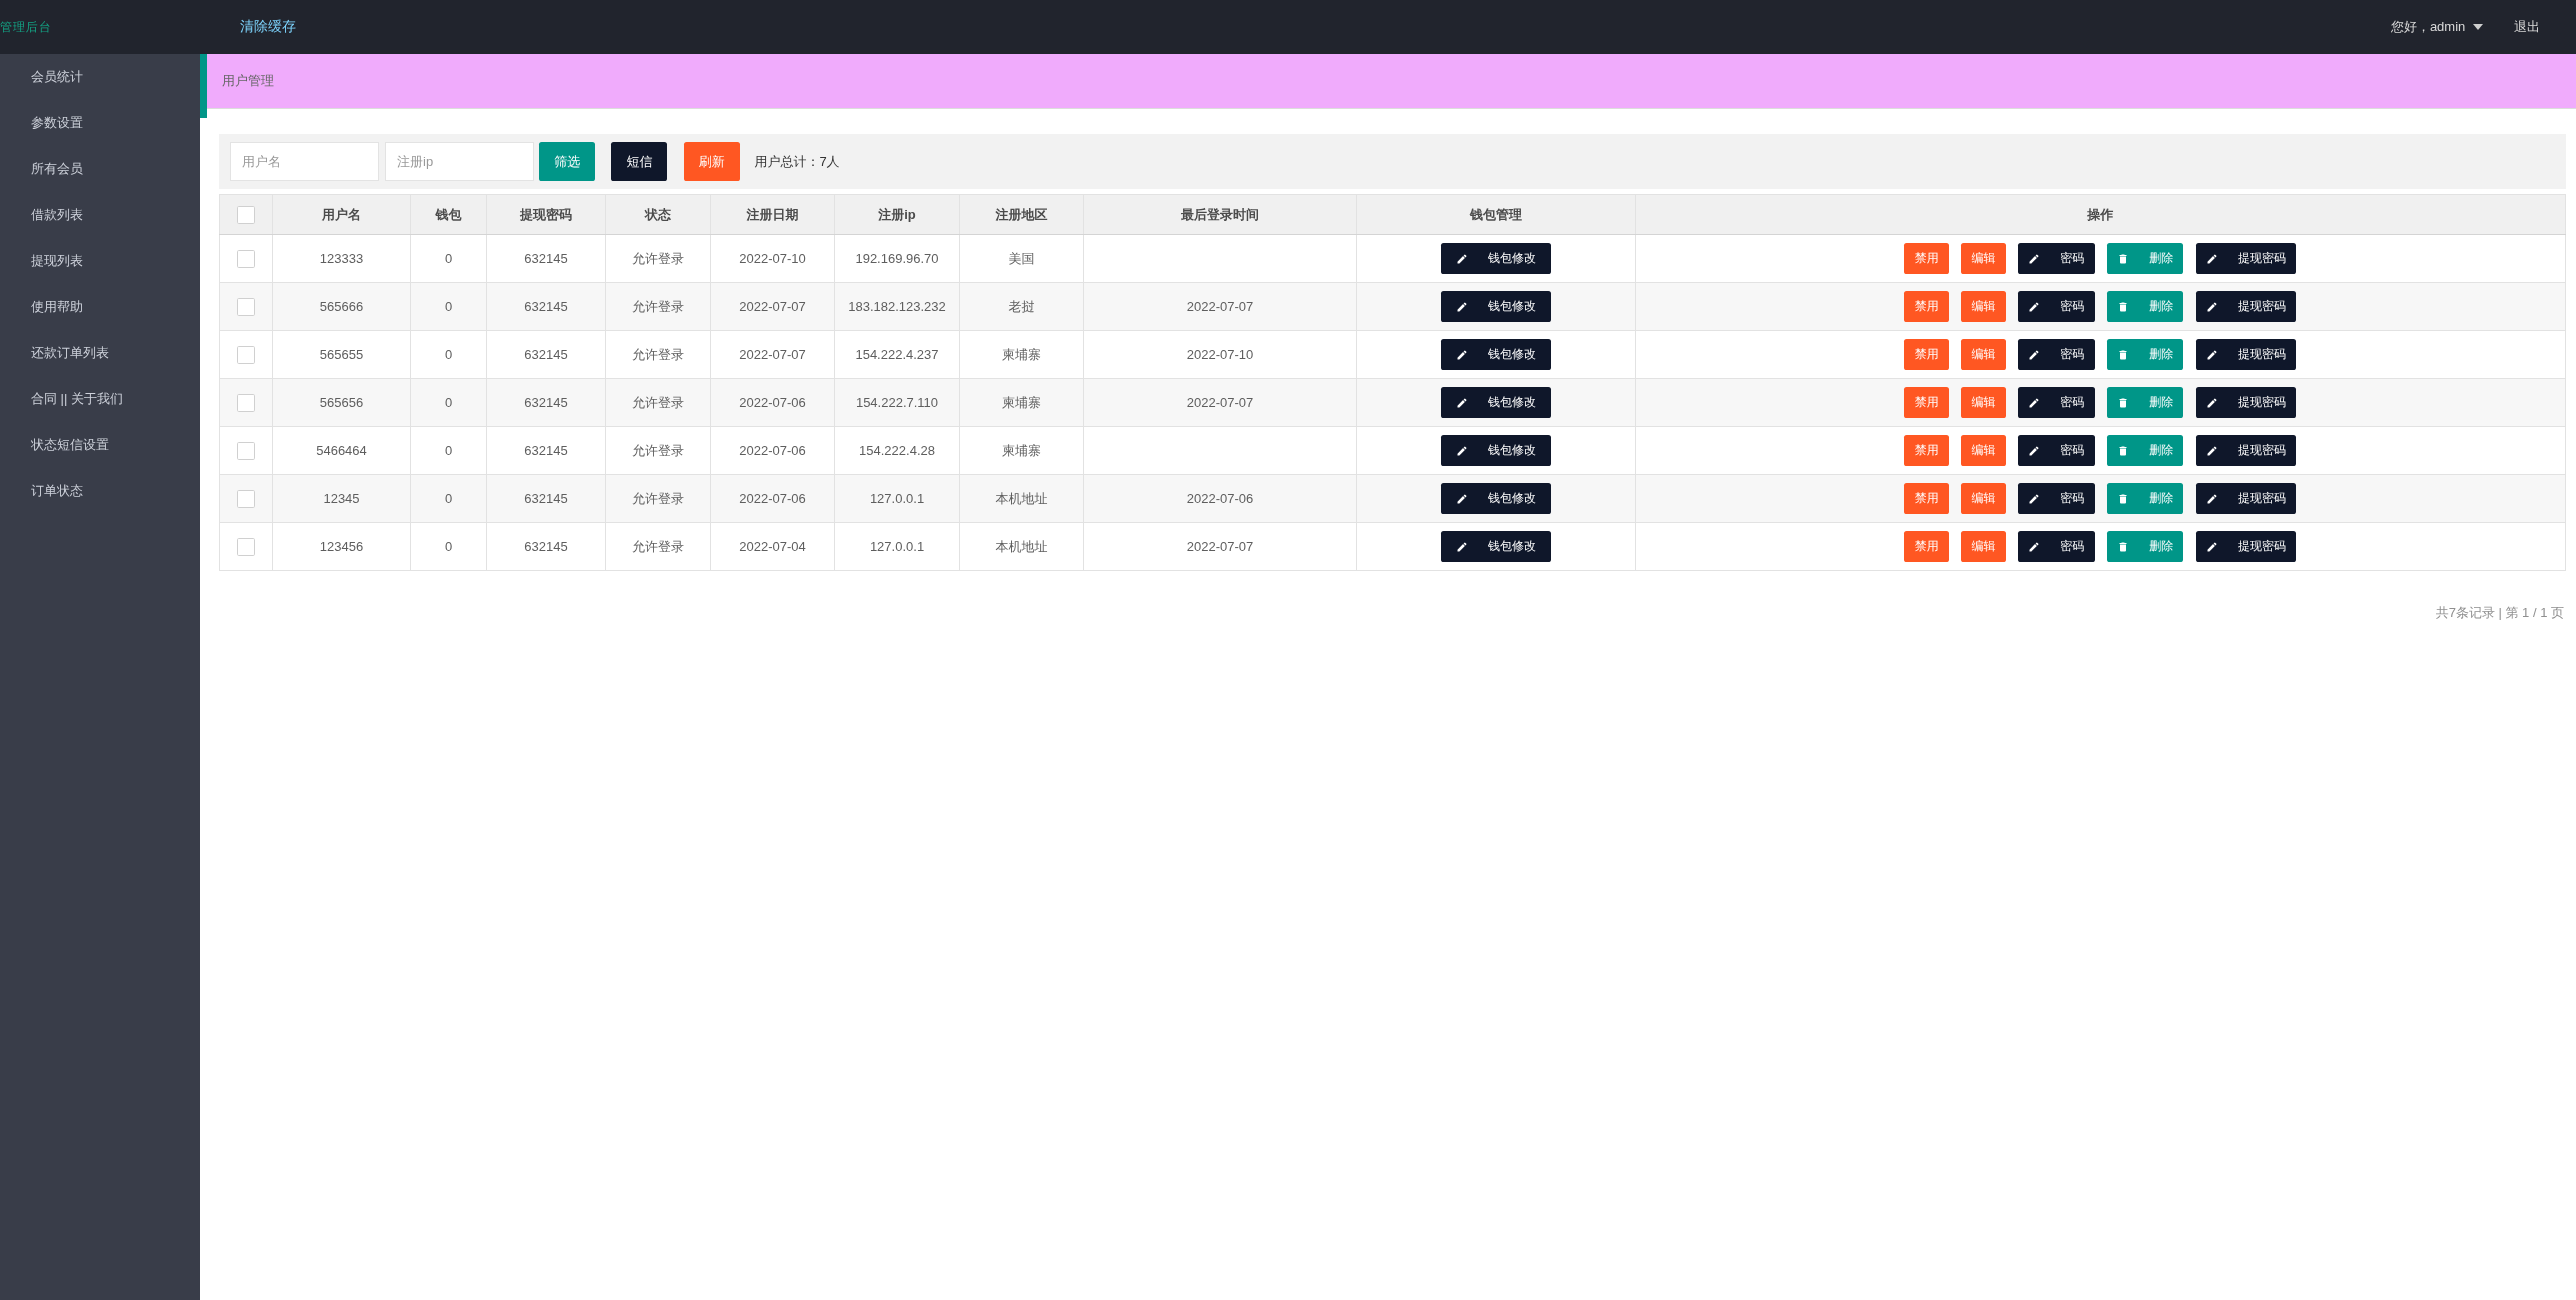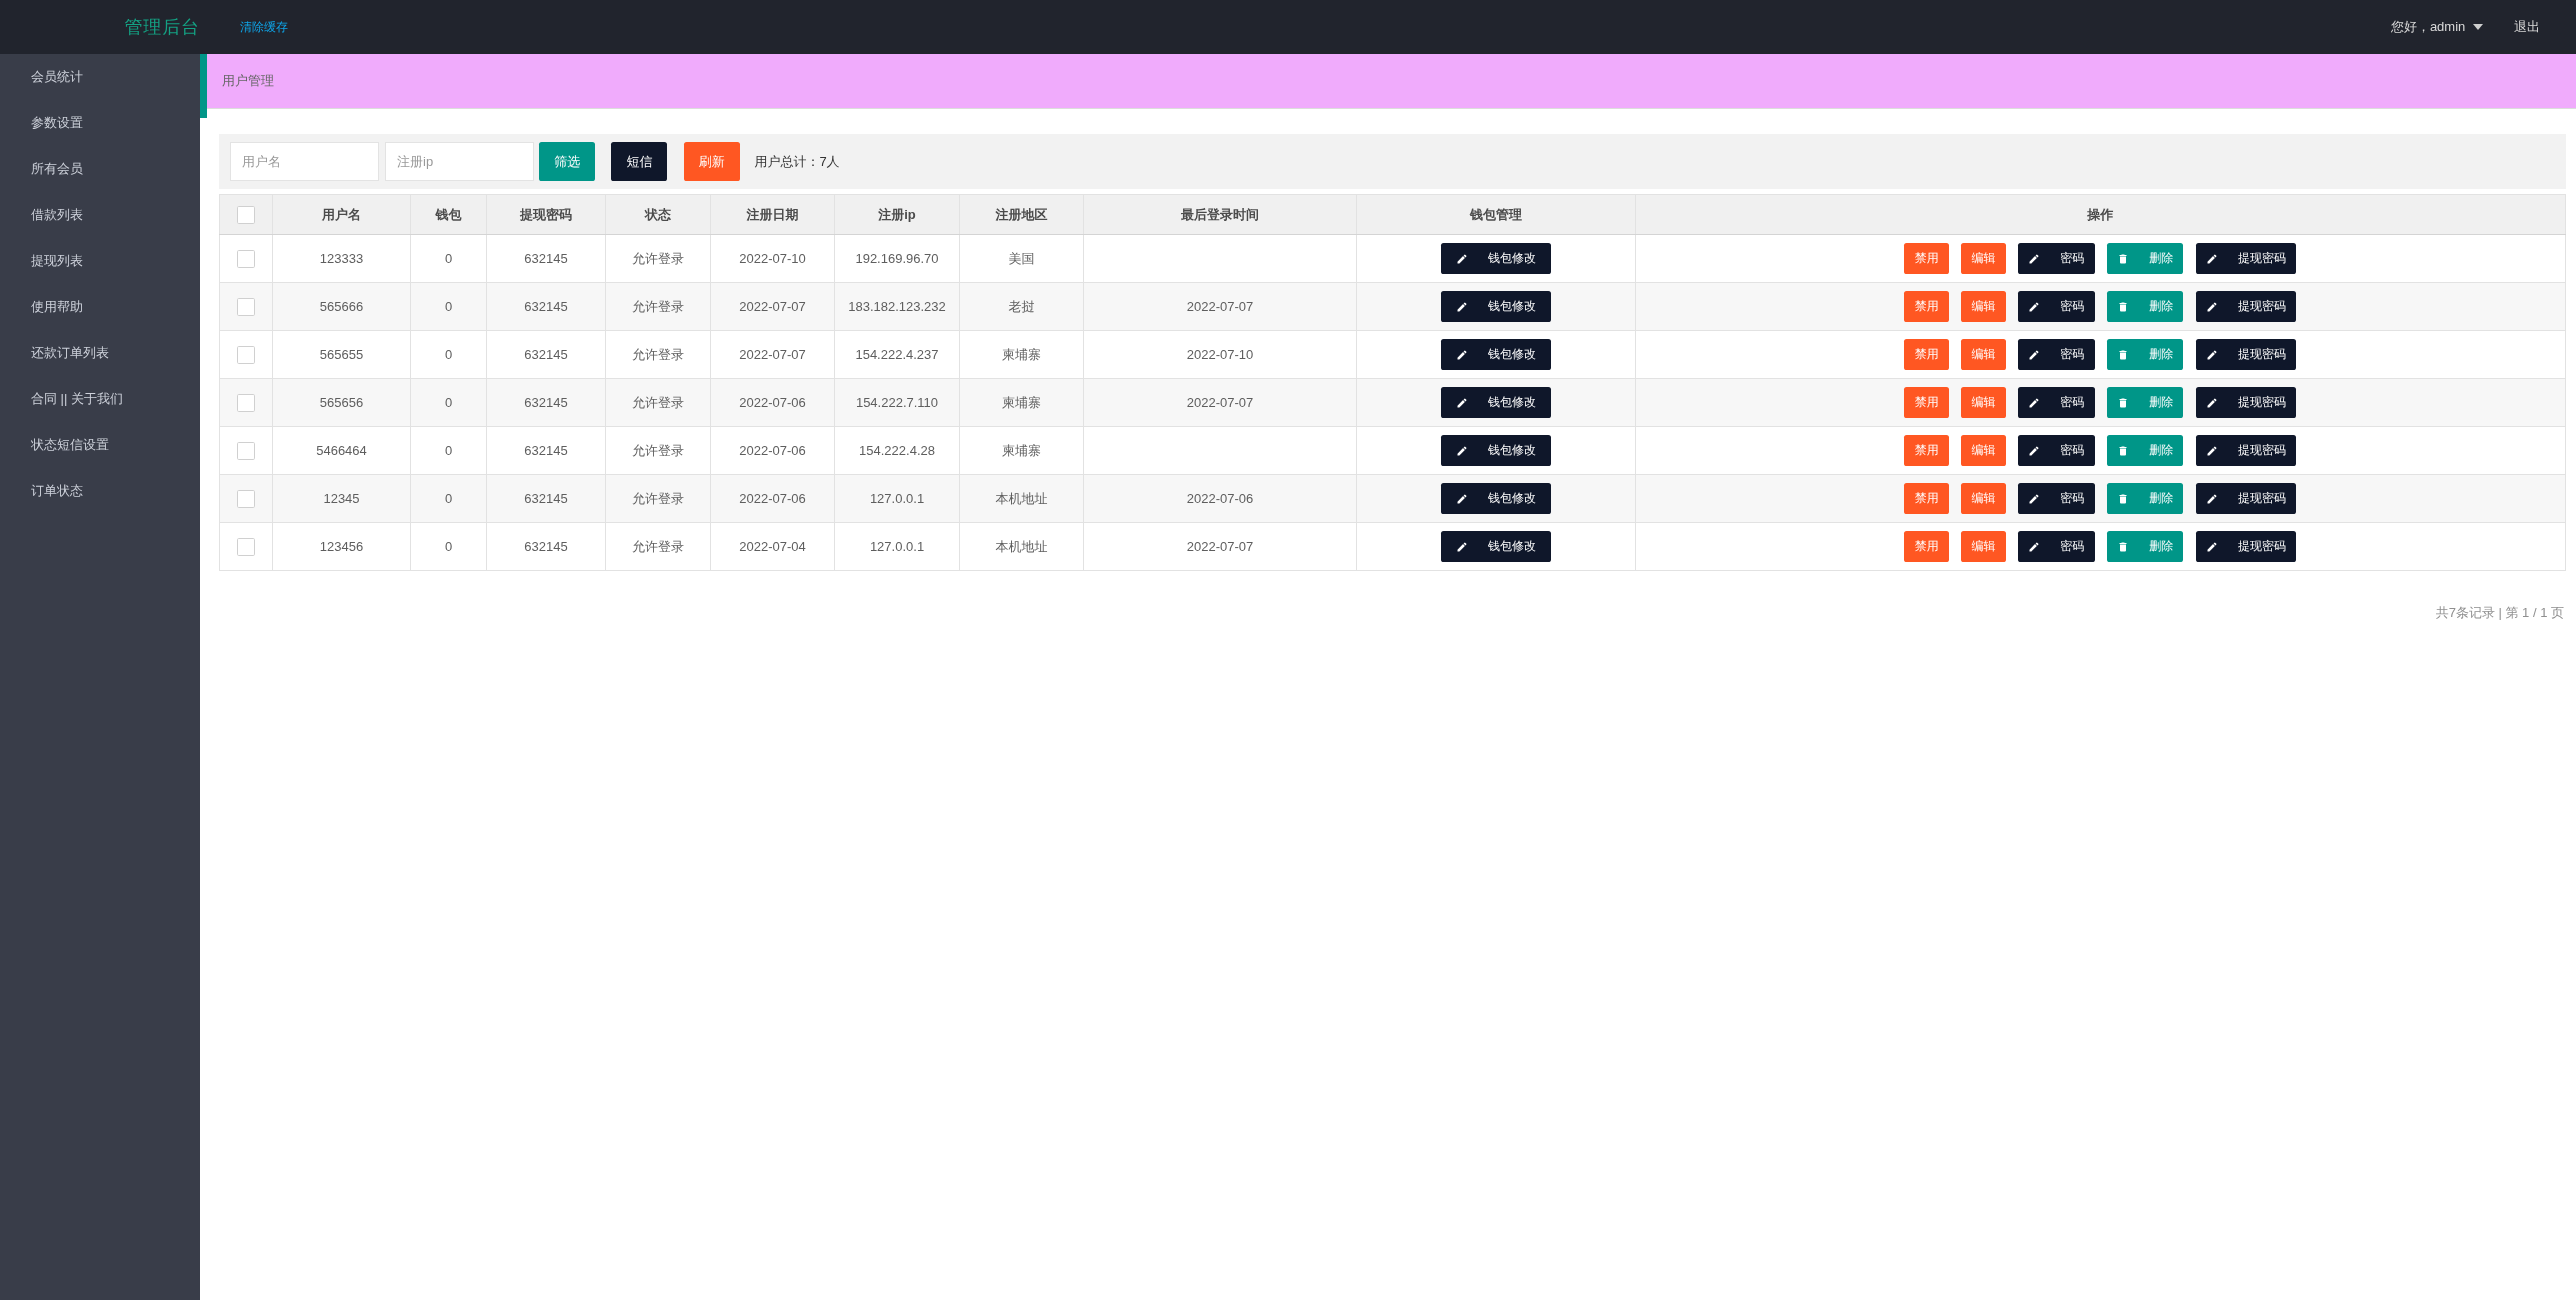--- a/index.html
+++ b/index.html
@@ -6,22 +6,22 @@
   body{
     width:2576px;height:1300px;overflow:hidden;background:#fff;
     font-family:"Liberation Sans","DejaVu Sans",sans-serif;
     -webkit-font-smoothing:antialiased;
   }
   
   .topbar{
     position:absolute;top:0;left:0;width:2576px;height:54px;
     background:#21242d;display:flex;align-items:center;z-index:10;
   }
-  .brand{width:200px;text-align:right;color:#14a183;font-size:18px;letter-spacing:0.9px;cursor:pointer}
-  .clear-cache{margin-left:40px;font-size:12px;color:#0ea5e9;cursor:pointer}
+  .brand{width:200px;text-align:left;color:#14a183;font-size:12px;letter-spacing:0.9px;cursor:pointer}
+  .clear-cache{margin-left:40px;font-size:14px;color:#7dd3fc;cursor:pointer}
   .topbar-right{margin-left:auto;margin-right:36px;display:flex;align-items:center;font-size:13px;color:#d9d9d9}
   .greeting{display:flex;align-items:center;cursor:pointer}
   .caret{display:inline-block;width:0;height:0;margin-left:7.7px;
     border-left:5.2px solid transparent;border-right:5.2px solid transparent;border-top:6px solid #cfcfcf}
   .logout{margin-left:31px;cursor:pointer}
   
   .sidebar{position:absolute;top:54px;left:0;width:200px;bottom:0;background:#393d49}
   .nav-item{height:46px;line-height:46px;padding-left:31px;color:#ced2db;font-size:13px;cursor:pointer}
   
   .main{position:absolute;top:54px;left:200px;width:2376px;bottom:0;background:#fff}

